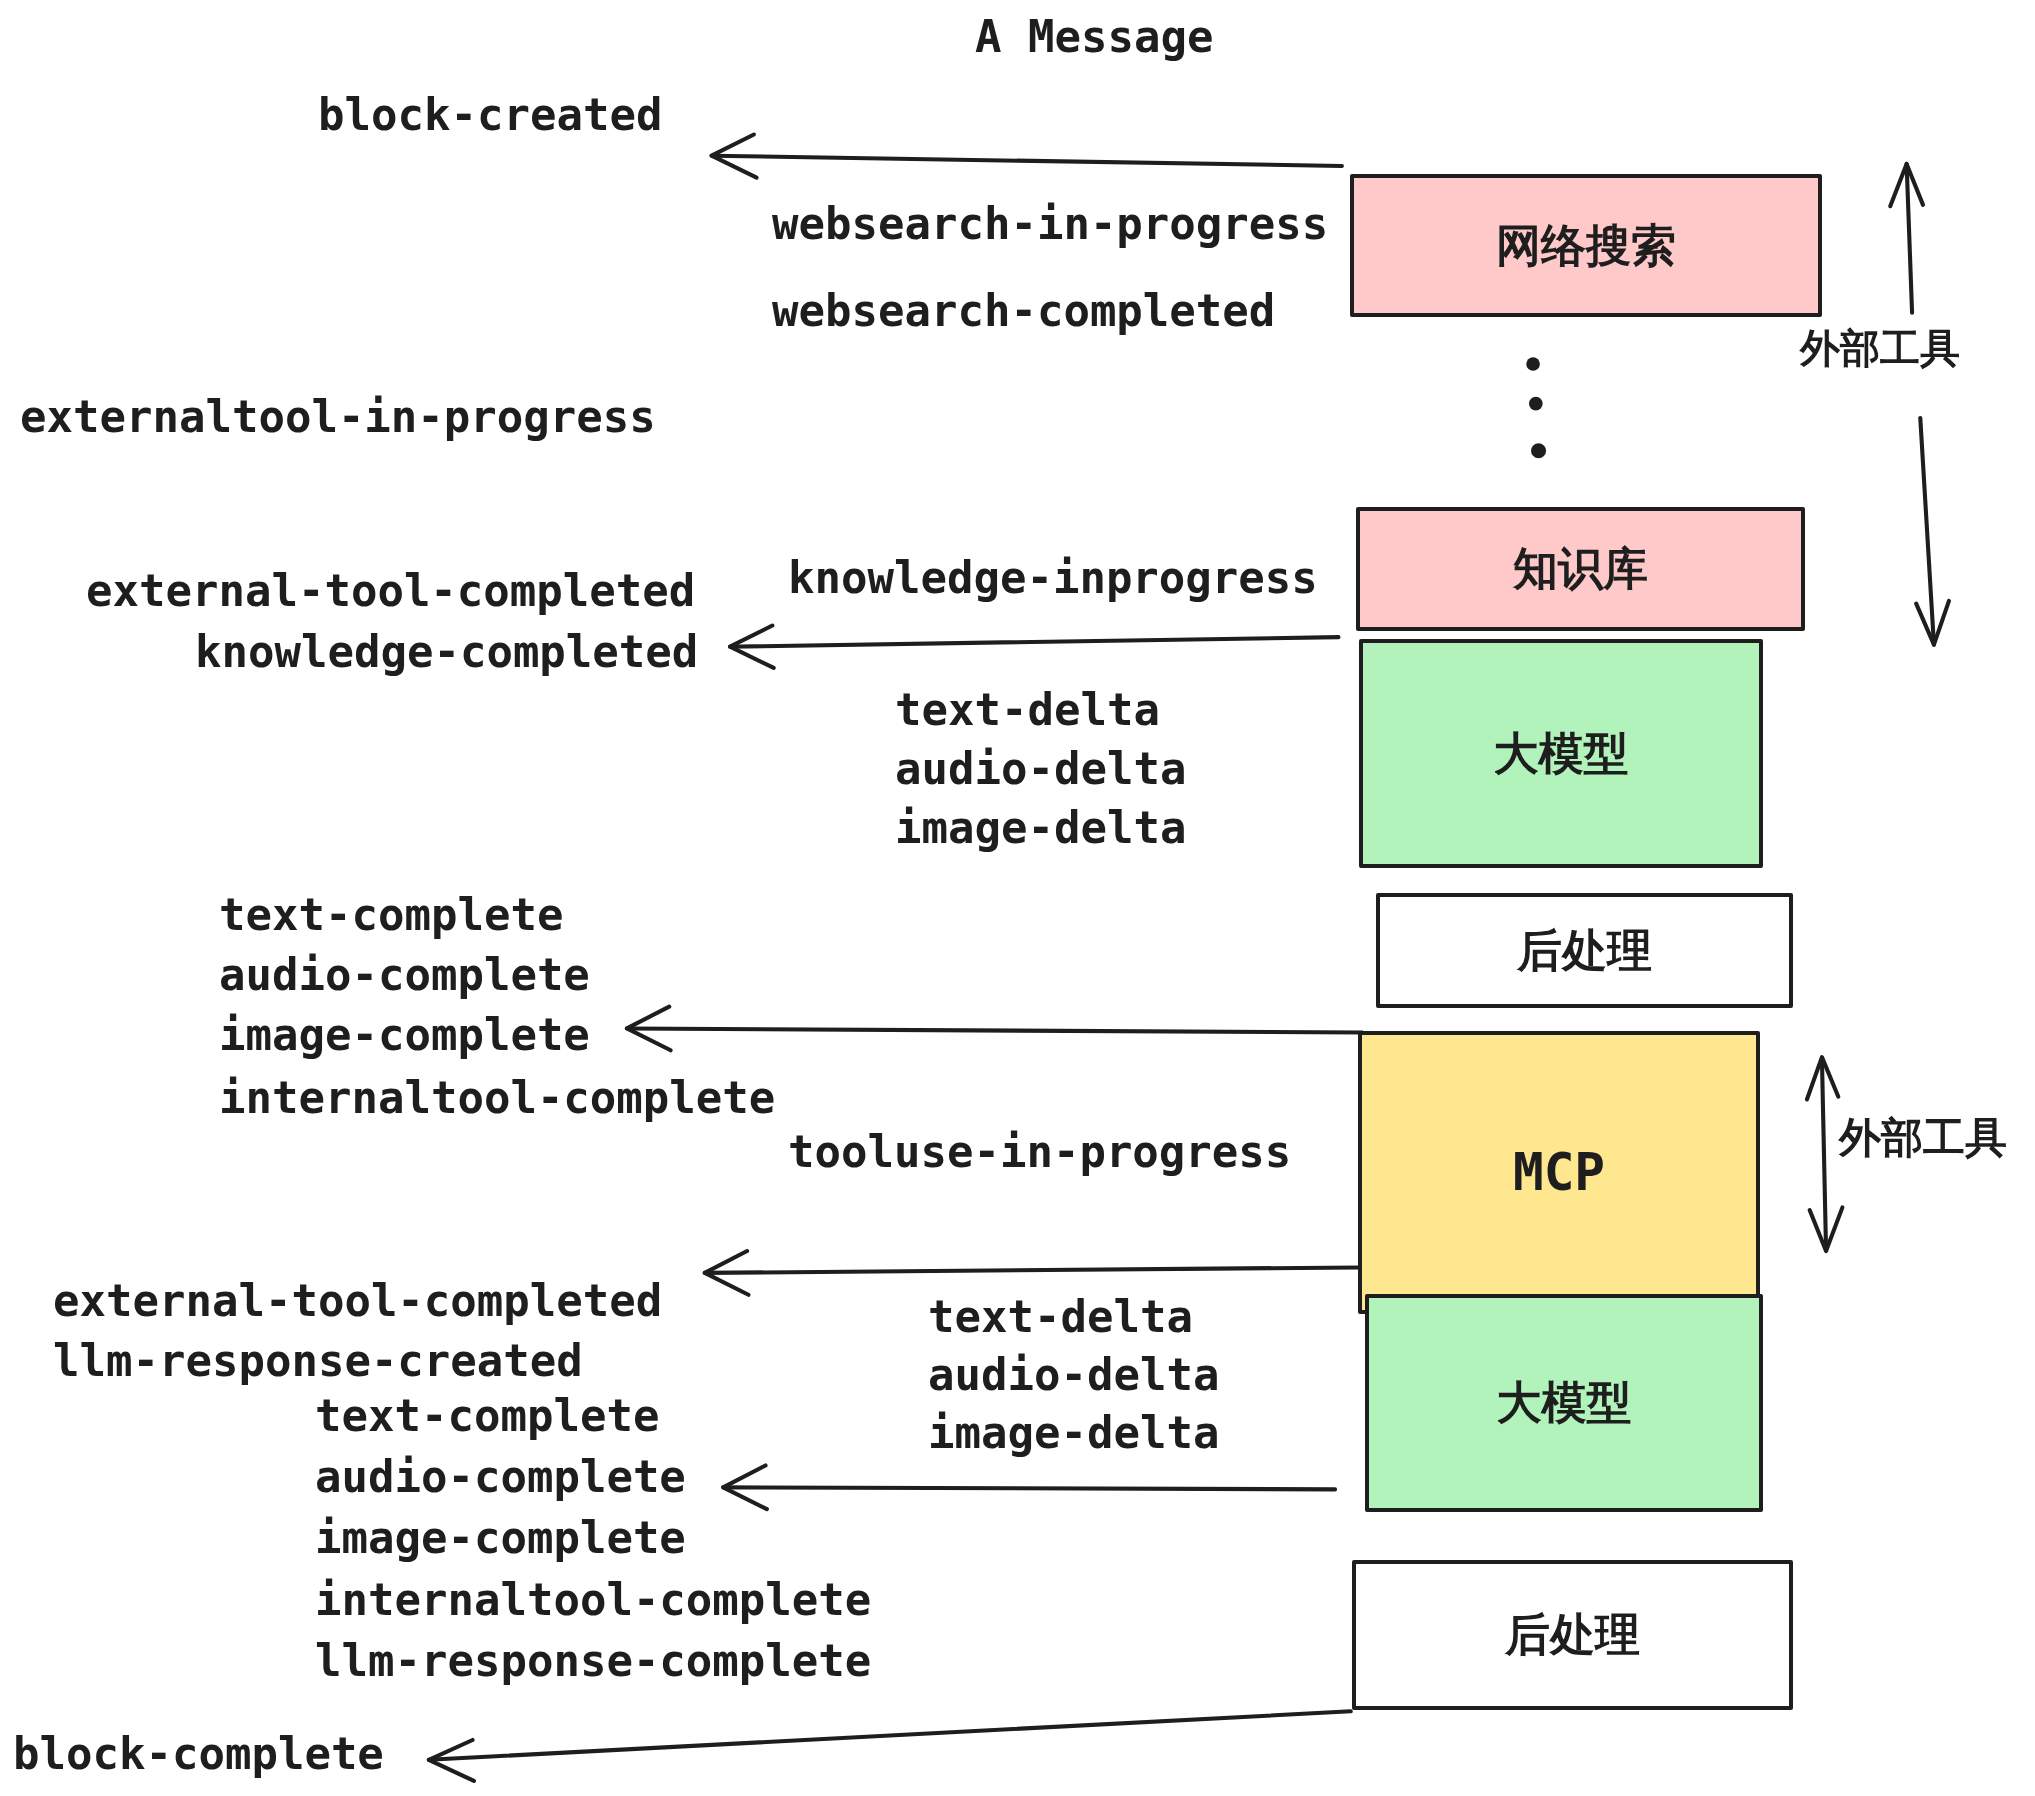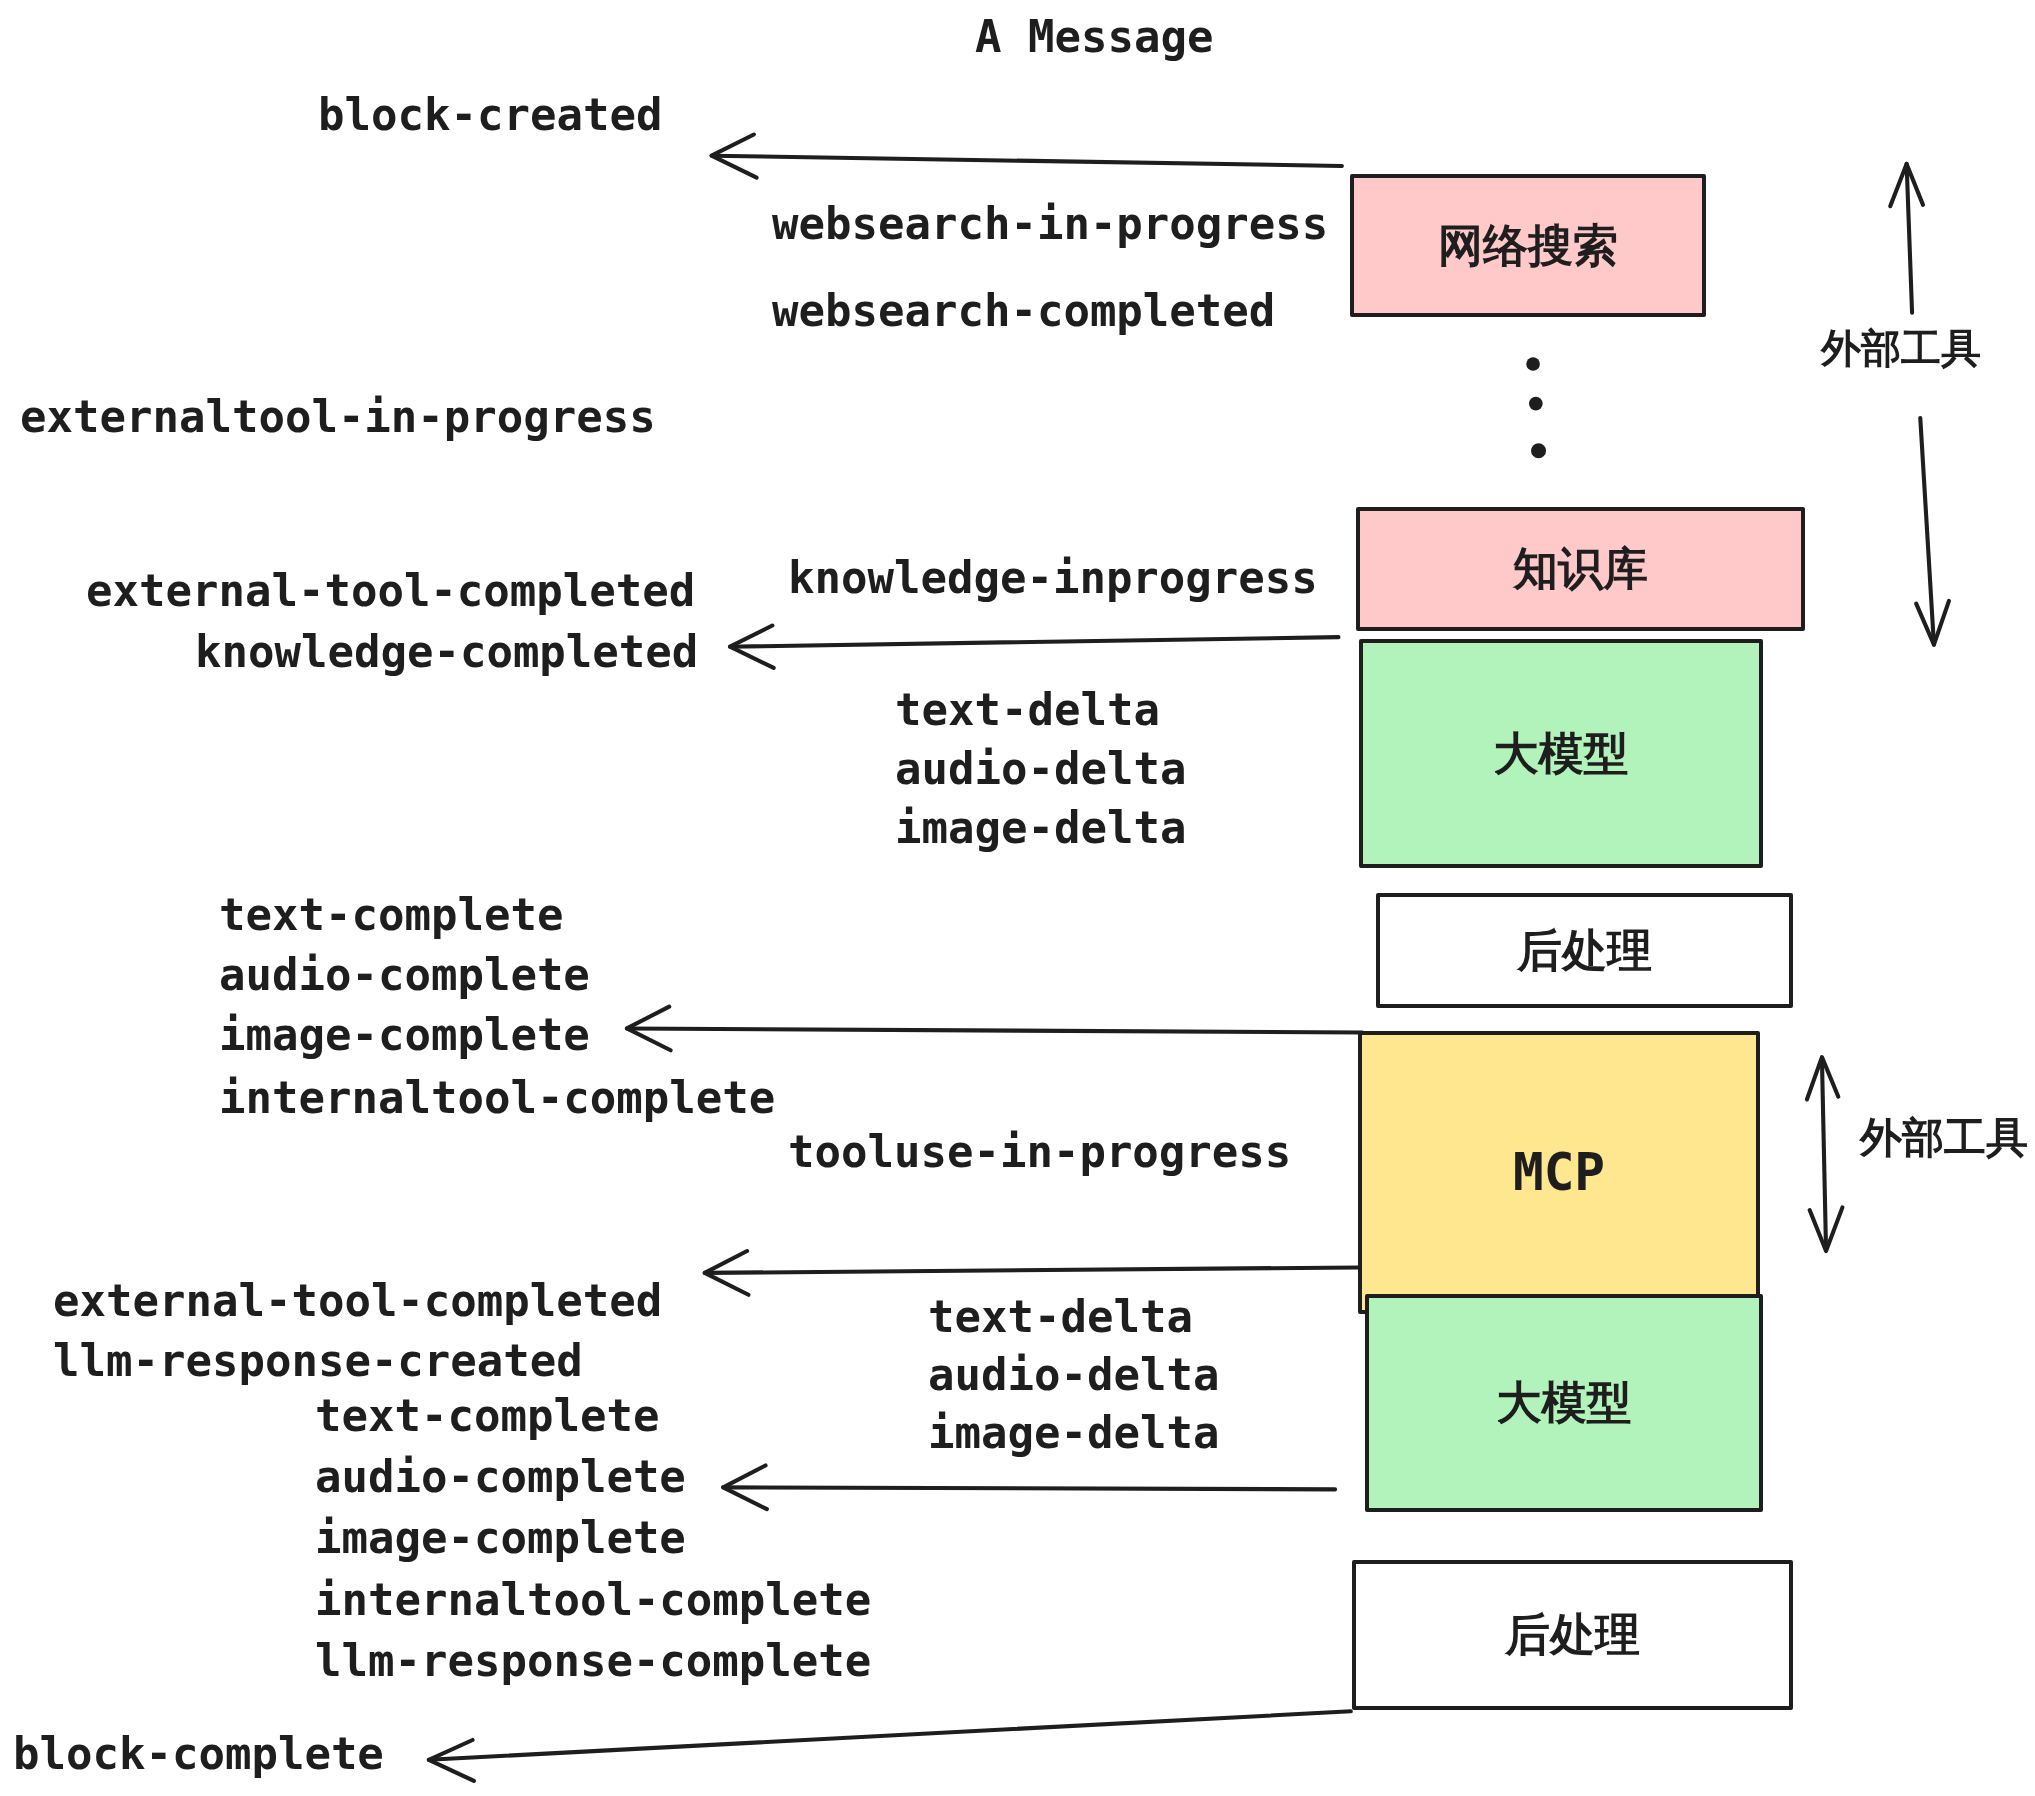--- a/index.html
+++ b/index.html
@@ -7,21 +7,21 @@
           font-family:"DejaVu Sans","Liberation Sans",sans-serif;color:#1e1e1e;}
   .arrow-layer{position:absolute;left:0;top:0;width:2035px;height:1796px;}
   .evt{position:absolute;font-family:"DejaVu Sans Mono","Liberation Mono",monospace;
        font-weight:700;font-size:44px;line-height:1;white-space:nowrap;color:#1e1e1e;}
   .title{position:absolute;font-family:"DejaVu Sans Mono","Liberation Mono",monospace;
          font-weight:700;font-size:44px;line-height:1;white-space:nowrap;color:#1e1e1e;}
   .node{position:absolute;border:4.1px solid #1e1e1e;border-radius:2px;
         display:flex;align-items:center;justify-content:center;
         font-size:45px;font-weight:600;color:#1e1e1e;box-sizing:border-box;white-space:nowrap;}
   .node.mono{font-family:"DejaVu Sans Mono","Liberation Mono",monospace;font-size:51px;font-weight:700;}
-  .cn-note{position:absolute;font-size:42px;font-weight:600;line-height:1;white-space:nowrap;color:#1e1e1e;margin-left:21px;}
+  .cn-note{position:absolute;font-size:42px;font-weight:600;line-height:1;white-space:nowrap;color:#1e1e1e;}
 </style>
 </head>
 <body>
 
 <div class="canvas">
 
   <svg class="arrow-layer" viewBox="0 0 2980 2630" fill="none" stroke="#1e1e1e" stroke-width="6" stroke-linecap="round" stroke-linejoin="round">
 
     <g>
       <line x1="1965" y1="243" x2="1042" y2="228"></line>
@@ -71,21 +71,21 @@
 
     <g fill="#1e1e1e" stroke="none">
       <circle cx="2245" cy="533" r="10"></circle>
       <circle cx="2249" cy="591" r="10"></circle>
       <circle cx="2253" cy="660" r="11"></circle>
     </g>
   </svg>
 
   <div class="title" style="left:975px;top:15px;">A Message</div>
 
-  <div class="node" style="left:1350px;top:174px;width:356px;height:143px;background:#ffc9c9;">
+  <div class="node" style="left:1350px;top:174px;width:472px;height:143px;background:#ffc9c9;">
     <span>网络搜索</span>
   </div>
 
   <div class="node" style="left:1356px;top:507px;width:449px;height:124px;background:#ffc9c9;">
     <span>知识库</span>
   </div>
 
   <div class="node" style="left:1359px;top:639px;width:404px;height:229px;background:#b2f2bb;">
     <span>大模型</span>
   </div>

